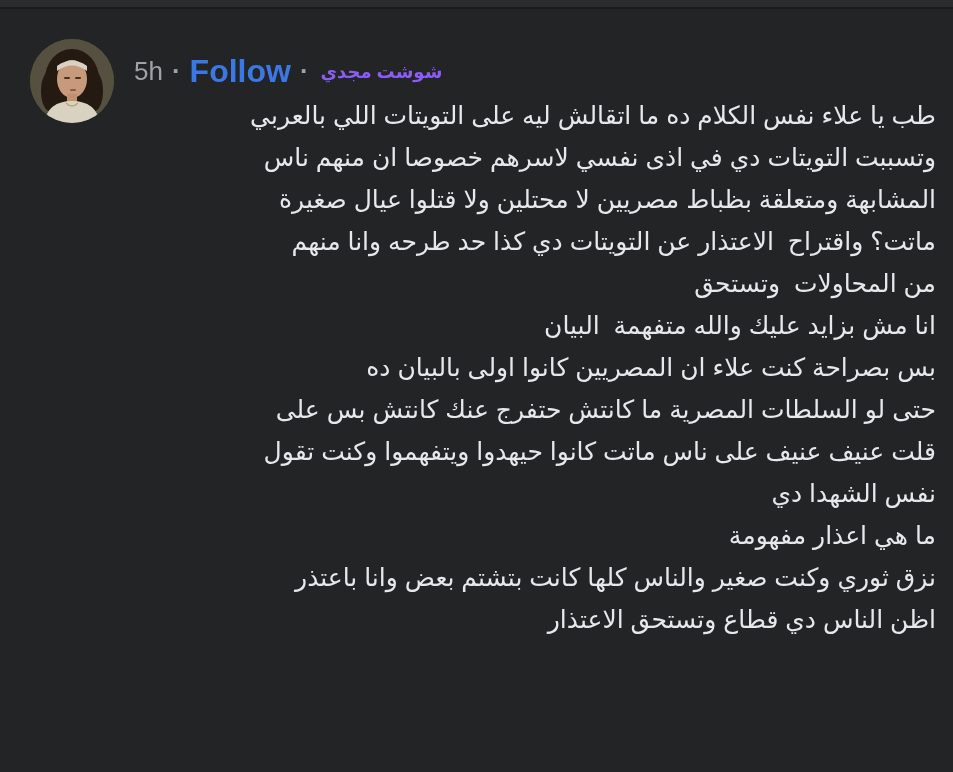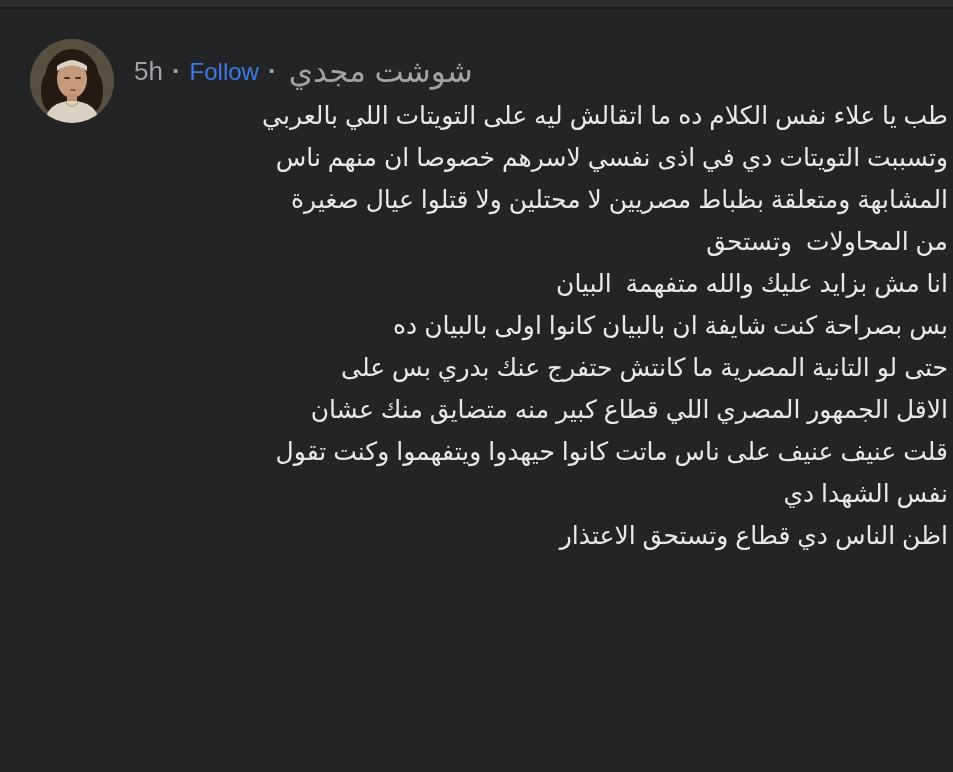--- a/index.html
+++ b/index.html
@@ -27,21 +27,21 @@
     width: 84px;
     height: 84px;
     border-radius: 50%;
     overflow: hidden;
     background: #55503f;
     cursor: pointer;
   }
   .avatar svg { display: block; }
   .content {
     margin-left: 134px;
-    margin-right: 5px;
+    margin-right: 17px;
   }
   .header-row {
     direction: ltr;
     display: flex;
     align-items: center;
     gap: 9px;
     padding-top: 40px;
     height: 45px;
     box-sizing: content-box;
   }
@@ -49,30 +49,30 @@
     color: #9fa3a8;
     font-size: 26px;
   }
   .dot {
     color: #9fa3a8;
     font-size: 26px;
     font-weight: bold;
   }
   .follow-link {
     color: #3c77e6;
-    font-size: 24px;
-    font-weight: 400;
+    font-size: 32px;
+    font-weight: 700;
     text-decoration: none;
     cursor: pointer;
   }
   .author {
     direction: rtl;
-    color: #a3a3a3;
-    font-size: 31px;
-    font-weight: 400;
+    color: #8b5cf6;
+    font-size: 18px;
+    font-weight: 700;
     margin-left: 3px;
     cursor: pointer;
   }
   .body-text {
     direction: rtl;
     text-align: right;
     color: #e6e8ec;
     font-size: 25px;
     margin-top: 0;
   }
@@ -125,27 +125,29 @@
       <span class="dot">·</span>
       <a class="follow-link">Follow</a>
       <span class="dot">·</span>
       <span class="author" dir="rtl">شوشت مجدي</span>
     </div>
 
     <div class="body-text">
         <div class="post-line">طب يا علاء نفس الكلام ده ما اتقالش ليه على التويتات اللي بالعربي</div>
         <div class="post-line">وتسببت التويتات دي في اذى نفسي لاسرهم خصوصا ان منهم ناس</div>
         <div class="post-line">المشابهة ومتعلقة بظباط مصريين لا محتلين ولا قتلوا عيال صغيرة</div>
+        <div class="post-line">ماتت؟ واقتراح  الاعتذار عن التويتات دي كذا حد طرحه وانا منهم</div>
         <div class="post-line">من المحاولات  وتستحق</div>
         <div class="post-line">انا مش بزايد عليك والله متفهمة  البيان</div>
-        <div class="post-line">بس بصراحة كنت شايفة ان بالبيان كانوا اولى بالبيان ده</div>
-        <div class="post-line">حتى لو التانية المصرية ما كانتش حتفرج عنك بدري بس على</div>
-        <div class="post-line">الاقل الجمهور المصري اللي قطاع كبير منه متضايق منك عشان</div>
+        <div class="post-line">بس بصراحة كنت علاء ان المصريين كانوا اولى بالبيان ده</div>
+        <div class="post-line">حتى لو السلطات المصرية ما كانتش حتفرج عنك كانتش بس على</div>
         <div class="post-line">قلت عنيف عنيف على ناس ماتت كانوا حيهدوا ويتفهموا وكنت تقول</div>
         <div class="post-line">نفس الشهدا دي</div>
+        <div class="post-line">ما هي اعذار مفهومة</div>
+        <div class="post-line">نزق ثوري وكنت صغير والناس كلها كانت بتشتم بعض وانا باعتذر</div>
         <div class="post-line">اظن الناس دي قطاع وتستحق الاعتذار</div>
       </div>
 
   </div>
 
   <div class="cutoff-row">
     
     
     
     

